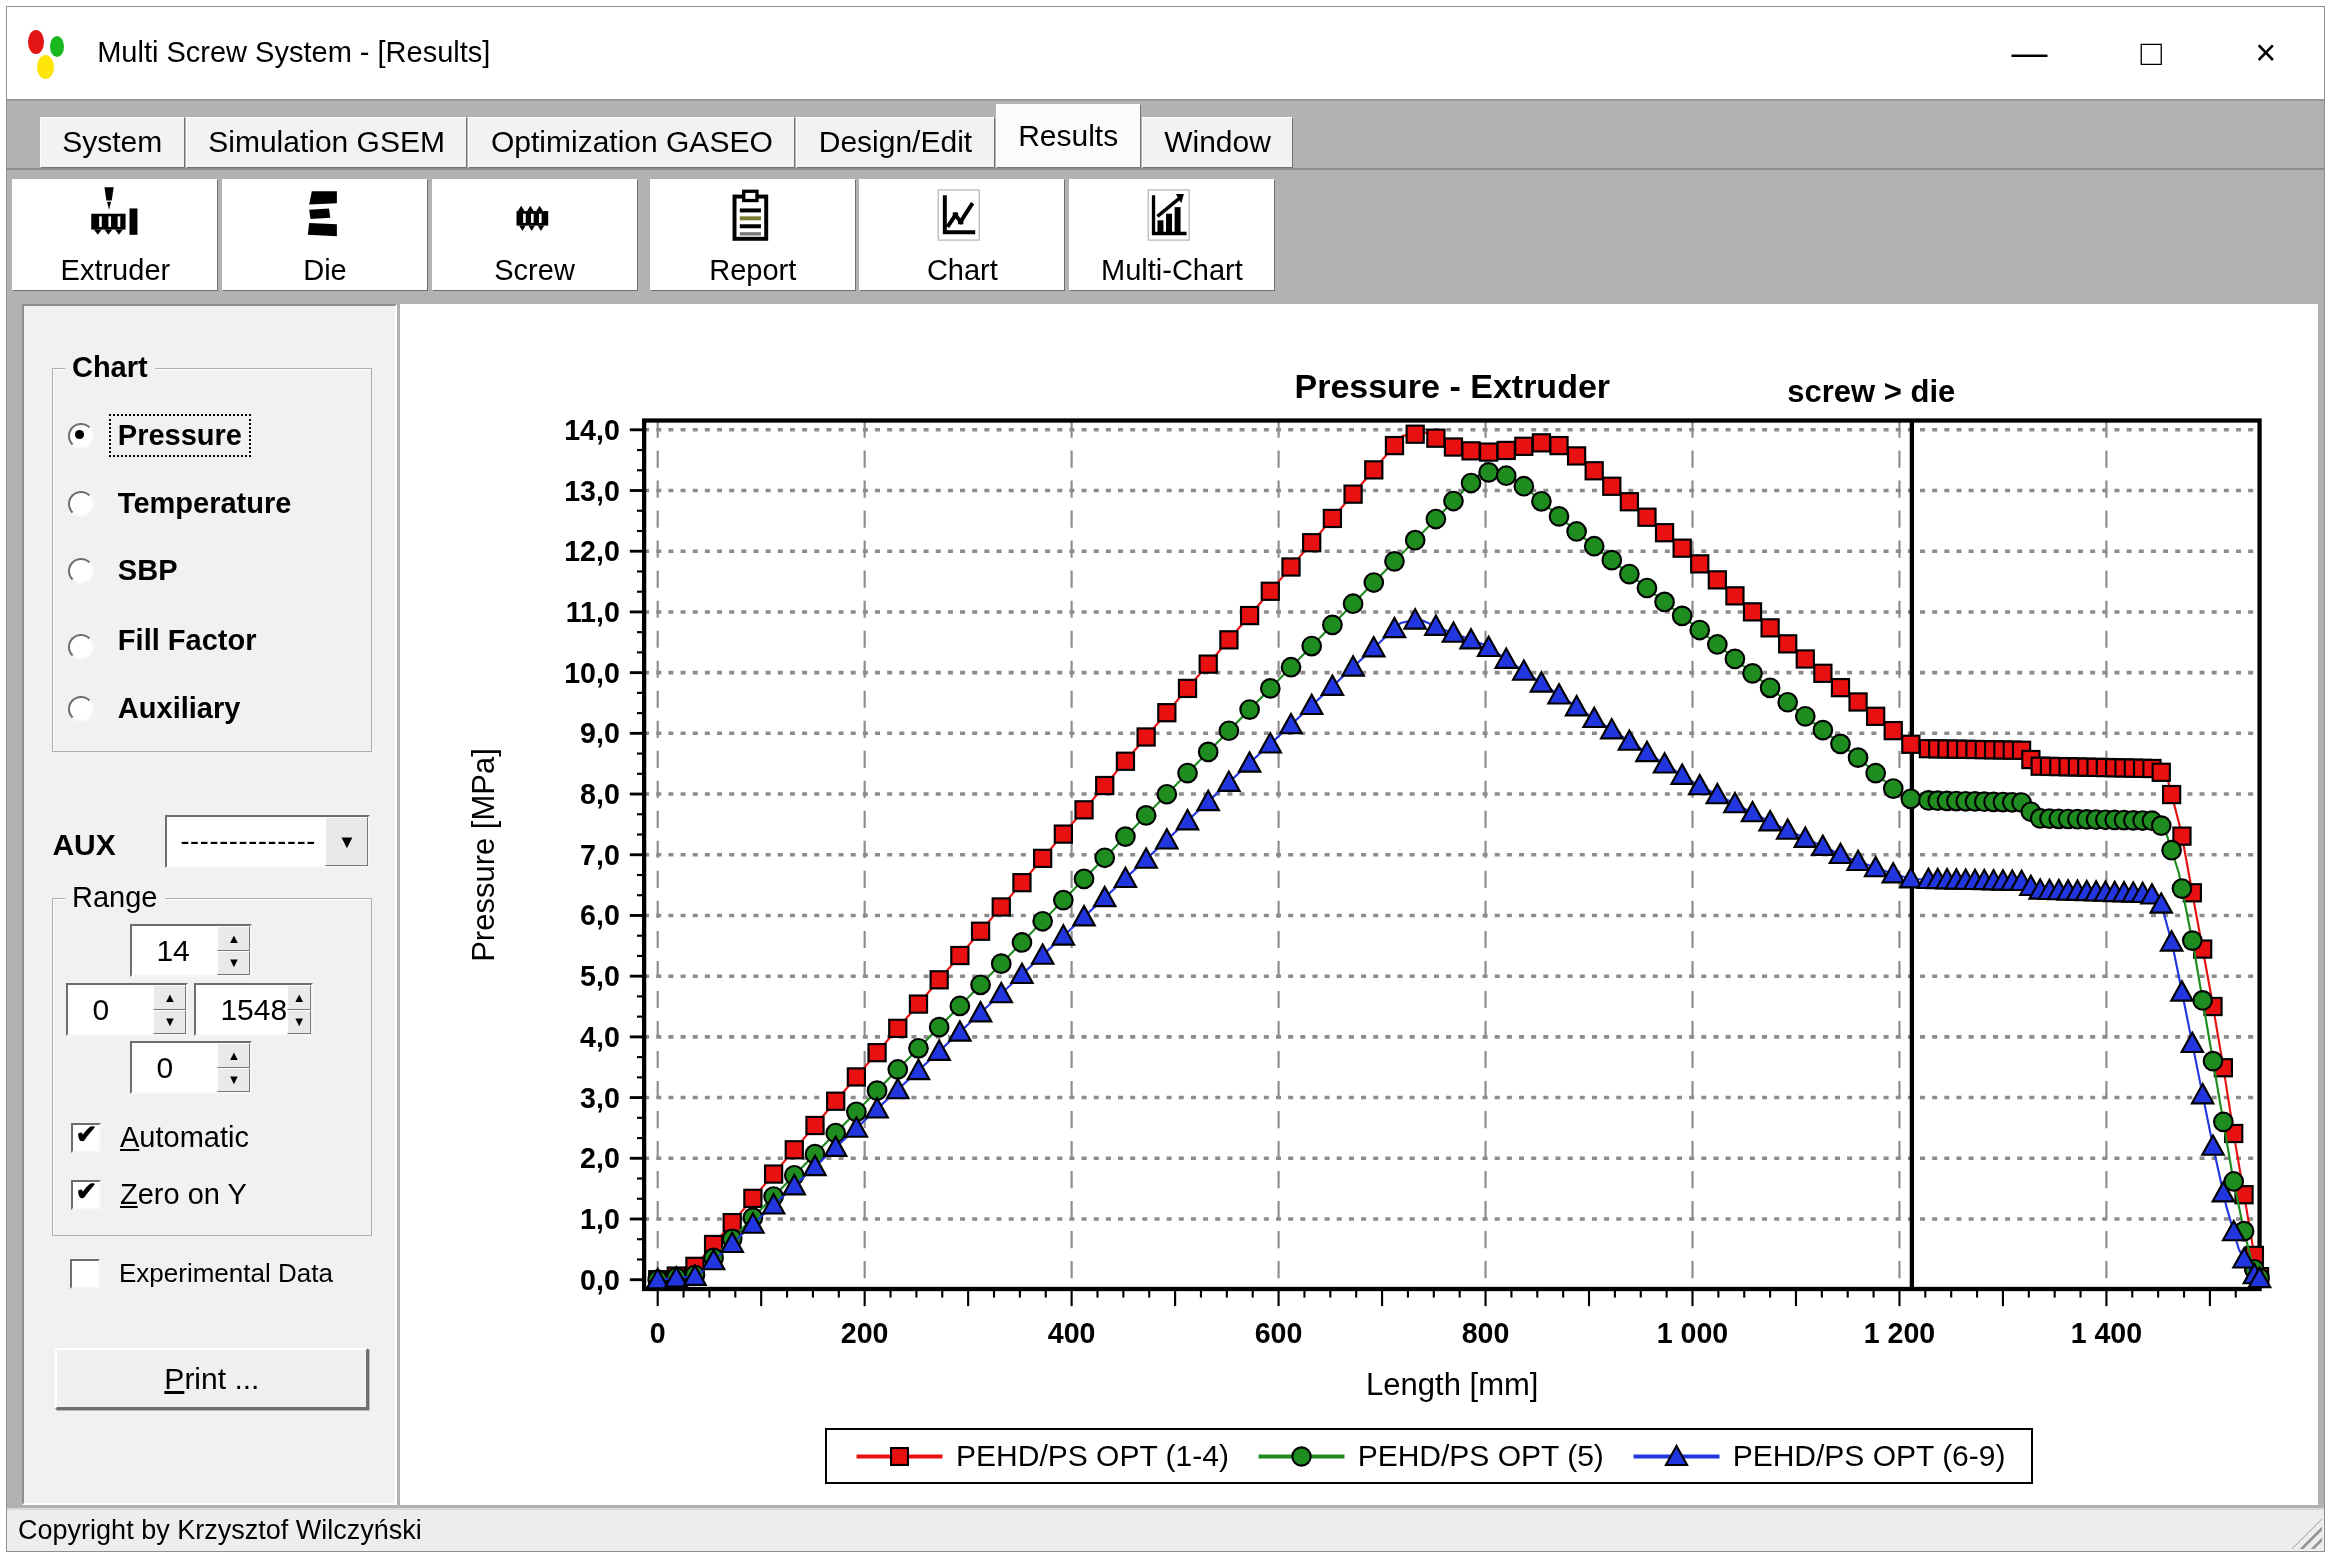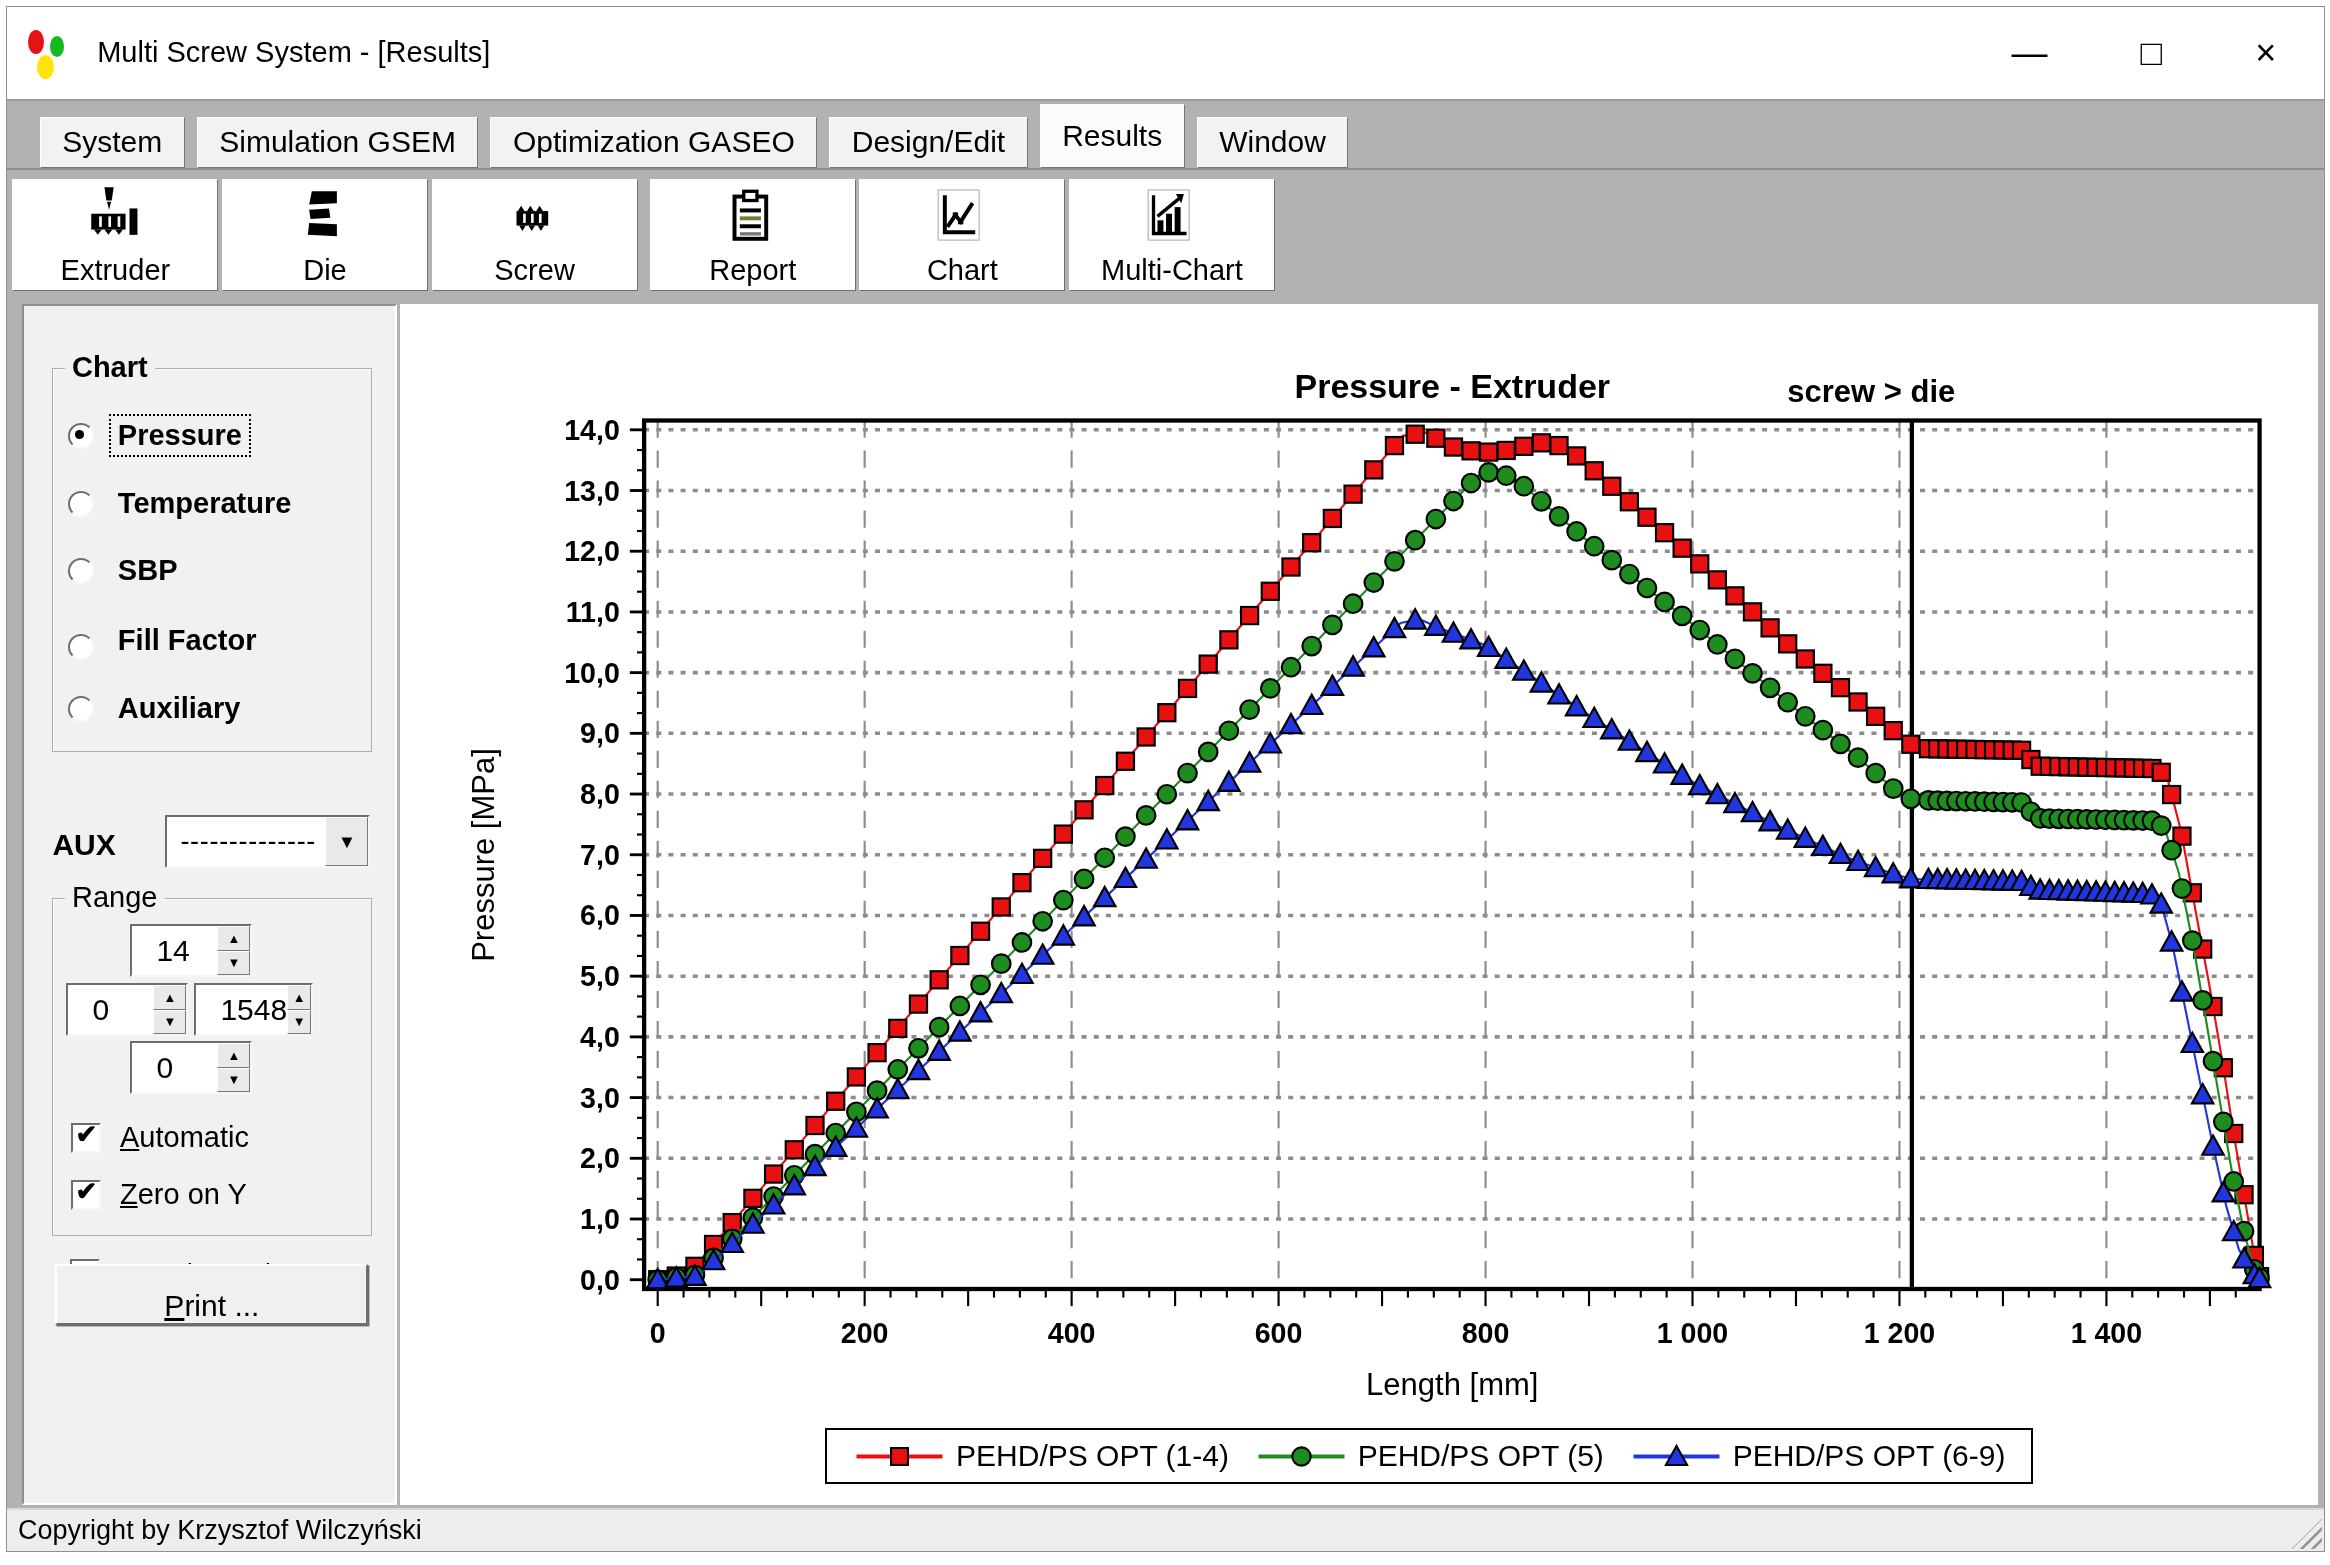--- a/index.html
+++ b/index.html
@@ -14,21 +14,21 @@
   .appicon i{position:absolute;border-radius:50%;}
   .appicon .d-red{left:0;top:5.7px;width:15.7px;height:24px;background:#e21414;}
   .appicon .d-green{left:21.5px;top:11.4px;width:14.3px;height:21.5px;background:#18b81e;}
   .appicon .d-yellow{left:8.6px;top:31px;width:17px;height:24px;background:#ffe40a;}
   .title{font-size:29px;}
   .wincontrols{margin-left:auto;display:flex;align-items:center;gap:93px;padding-right:26px;}
   .wbtn{font-size:36px;font-weight:300;line-height:1;cursor:default;}
 
   
   .menurow{height:67px;background:#b2b2b2;border-top:2.1px solid #9a9a9a;display:flex;
-           align-items:flex-end;padding:0 0 0 33px;gap:12px;flex:0 0 auto;}
+           align-items:flex-end;padding:0 0 0 33px;gap:1px;flex:0 0 auto;}
   .tab{background:#f2f2f2;border:1.4px solid;border-color:#ffffff #757575 #757575 #ffffff;
        height:51px;padding:0 21.5px;font-size:30px;display:flex;align-items:center;box-sizing:border-box;}
   .tab.active{height:64px;background:#fbfbfb;z-index:2;}
 
   
   .toolbar{height:123px;background:#b2b2b2;border-top:2.1px solid #8d8d8d;display:flex;
            align-items:center;padding:3.6px 5.7px;gap:3.6px;flex:0 0 auto;}
   .tbtn{width:206px;height:112px;background:#ffffff;border:1.4px solid;
         border-color:#ffffff #6f6f6f #6f6f6f #ffffff;display:flex;flex-direction:column;
         align-items:center;justify-content:flex-end;padding-bottom:2.9px;box-sizing:border-box;}
@@ -312,21 +312,21 @@
           </div>
         </div>
 
         <div class="check-row" style="left:46px;top:952px;">
           <span class="checkbox">
             
           </span>
           <span class="check-label small">Experimental Data</span>
         </div>
 
-        <div class="print-btn" style="left:31px;top:958px;width:309px;height:57px;align-items:flex-end;">
+        <div class="print-btn" style="left:31px;top:1042px;width:309px;height:57px;">
           <span><u>P</u>rint ...</span>
         </div>
       </div>
 
       <div class="chartpanel">
         <svg width="1940" height="1198" viewBox="0 0 2713 1676">
             <line x1="341" y1="1280.0714285714287" x2="2601" y2="1280.0714285714287" stroke="#8c8c8c" stroke-width="5" stroke-dasharray="7 10"></line>
             <line x1="341" y1="1195.142857142857" x2="2601" y2="1195.142857142857" stroke="#8c8c8c" stroke-width="5" stroke-dasharray="7 10"></line>
             <line x1="341" y1="1110.2142857142858" x2="2601" y2="1110.2142857142858" stroke="#8c8c8c" stroke-width="5" stroke-dasharray="7 10"></line>
             <line x1="341" y1="1025.2857142857142" x2="2601" y2="1025.2857142857142" stroke="#8c8c8c" stroke-width="5" stroke-dasharray="7 10"></line>

